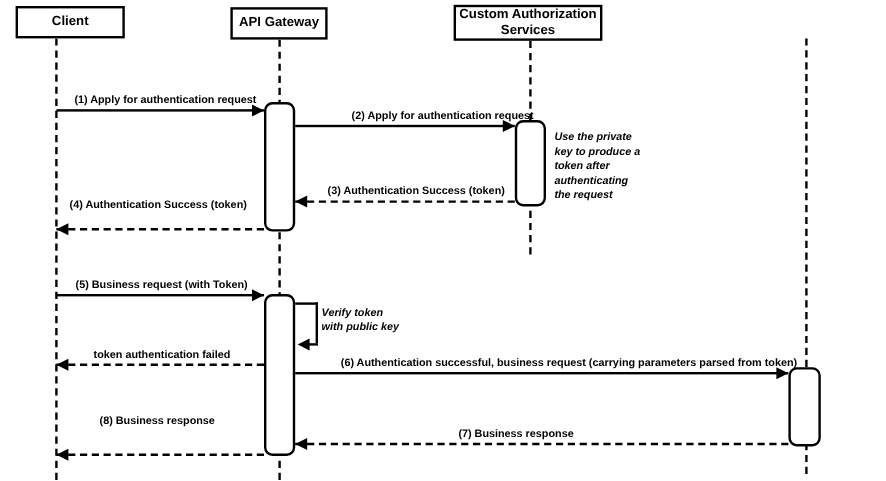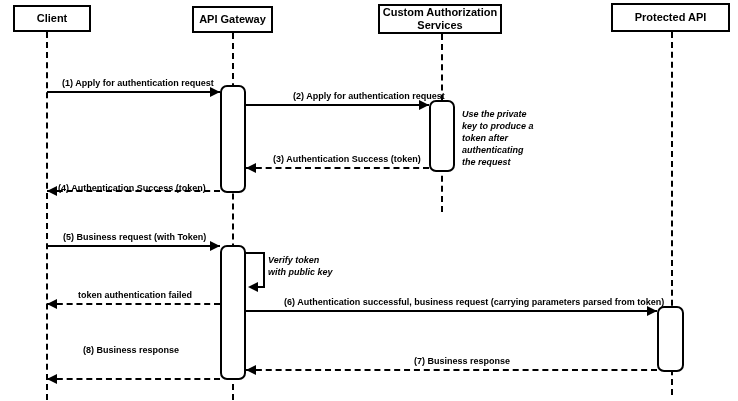--- a/index.html
+++ b/index.html
@@ -66,55 +66,54 @@
     white-space: pre-line;
     line-height: 12px;
     font-style: italic;
   }
 </style>
 </head>
 <body>
 
 <div id="canvas">
     <div class="lifeline" style="left: 46px; top: 32px; height: 368px;"></div>
-    <div class="pbox" style="left: 13px; top: 5px; width: 78px; height: 27px;">Client</div>
+    <div class="pbox" style="left: 13px; top: 5px; width: 91px; height: 27px;">Client</div>
     <div class="lifeline" style="left: 232px; top: 33px; height: 367px;"></div>
     <div class="pbox" style="left: 192px; top: 6px; width: 81px; height: 27px; text-align: center;">API Gateway</div>
     <div class="lifeline" style="left: 441px; top: 34px; height: 178px;"></div>
     <div class="pbox" style="left: 378px; top: 4px; width: 124px; height: 30px;">Custom Authorization Services</div>
     <div class="lifeline" style="left: 671px; top: 32px; height: 363px;"></div>
-    <div class="pbox" style="left: 611px; top: 3px; width: 119px; height: 29px;">Protected API</div>
     <div class="activation" style="left: 220px; top: 85px; width: 26px; height: 108px;"></div>
     <div class="activation" style="left: 429px; top: 100px; width: 26px; height: 72px;"></div>
     <div class="activation" style="left: 220px; top: 245px; width: 26px; height: 135px;"></div>
     <div class="activation" style="left: 657px; top: 306px; width: 27px; height: 66px;"></div>
     <div class="mline solid" style="left: 47px; top: 91px; width: 173px;"></div>
     <div class="ah right" style="left: 210px; top: 87px;"></div>
     <div class="mlabel" style="left: 62px; top: 78px;">(1) Apply for authentication request</div>
     <div class="mline solid" style="left: 246px; top: 104px; width: 183px;"></div>
     <div class="ah right" style="left: 419px; top: 100px;"></div>
     <div class="mlabel" style="left: 267px; top: 91px; padding-left: 26px;">(2) Apply for authentication request</div>
     <div class="mline dashed" style="left: 246px; top: 167px; width: 183px;"></div>
     <div class="ah left" style="left: 246px; top: 163px;"></div>
     <div class="mlabel" style="left: 273px; top: 154px;">(3) Authentication Success (token)</div>
     <div class="mline dashed" style="left: 47px; top: 190px; width: 173px;"></div>
     <div class="ah left" style="left: 47px; top: 186px;"></div>
-    <div class="mlabel" style="left: 58px; top: 183px;">(4) Authentication Success (token)</div>
+    <div class="mlabel" style="left: 58px; top: 165px;">(4) Authentication Success (token)</div>
     <div class="mline solid" style="left: 47px; top: 245px; width: 173px;"></div>
     <div class="ah right" style="left: 210px; top: 241px;"></div>
     <div class="mlabel" style="left: 63px; top: 232px;">(5) Business request (with Token)</div>
     <div class="mline dashed" style="left: 47px; top: 303px; width: 173px;"></div>
     <div class="ah left" style="left: 47px; top: 299px;"></div>
     <div class="mlabel" style="left: 78px; top: 290px;">token authentication failed</div>
     <div class="mline solid" style="left: 246px; top: 310px; width: 411px;"></div>
     <div class="ah right" style="left: 647px; top: 306px;"></div>
     <div class="mlabel" style="left: 268px; top: 297px; padding-left: 16px;">(6) Authentication successful, business request (carrying parameters parsed from token)</div>
     <div class="mline dashed" style="left: 246px; top: 369px; width: 411px;"></div>
     <div class="ah left" style="left: 246px; top: 365px;"></div>
-    <div class="mlabel" style="left: 414px; top: 356px;">(7) Business response</div>
+    <div class="mlabel" style="left: 382px; top: 356px;">(7) Business response</div>
     <div class="mline dashed" style="left: 47px; top: 378px; width: 173px;"></div>
     <div class="ah left" style="left: 47px; top: 374px;"></div>
     <div class="mlabel" style="left: 83px; top: 345px;">(8) Business response</div>
     <div class="mline solid" style="left: 246px; top: 252px; width: 19px;"></div>
     <div class="vline" style="left: 263px; top: 252px; height: 34px;"></div>
     <div class="mline solid" style="left: 252px; top: 286px; width: 13px;"></div>
     <div class="ah left" style="left: 248px; top: 282px;"></div>
     <div class="mlabel pre" style="left: 268px; top: 254px;">Verify token
 with public key</div>
     <div class="mlabel pre" style="left: 462px; top: 108px;">Use the private

